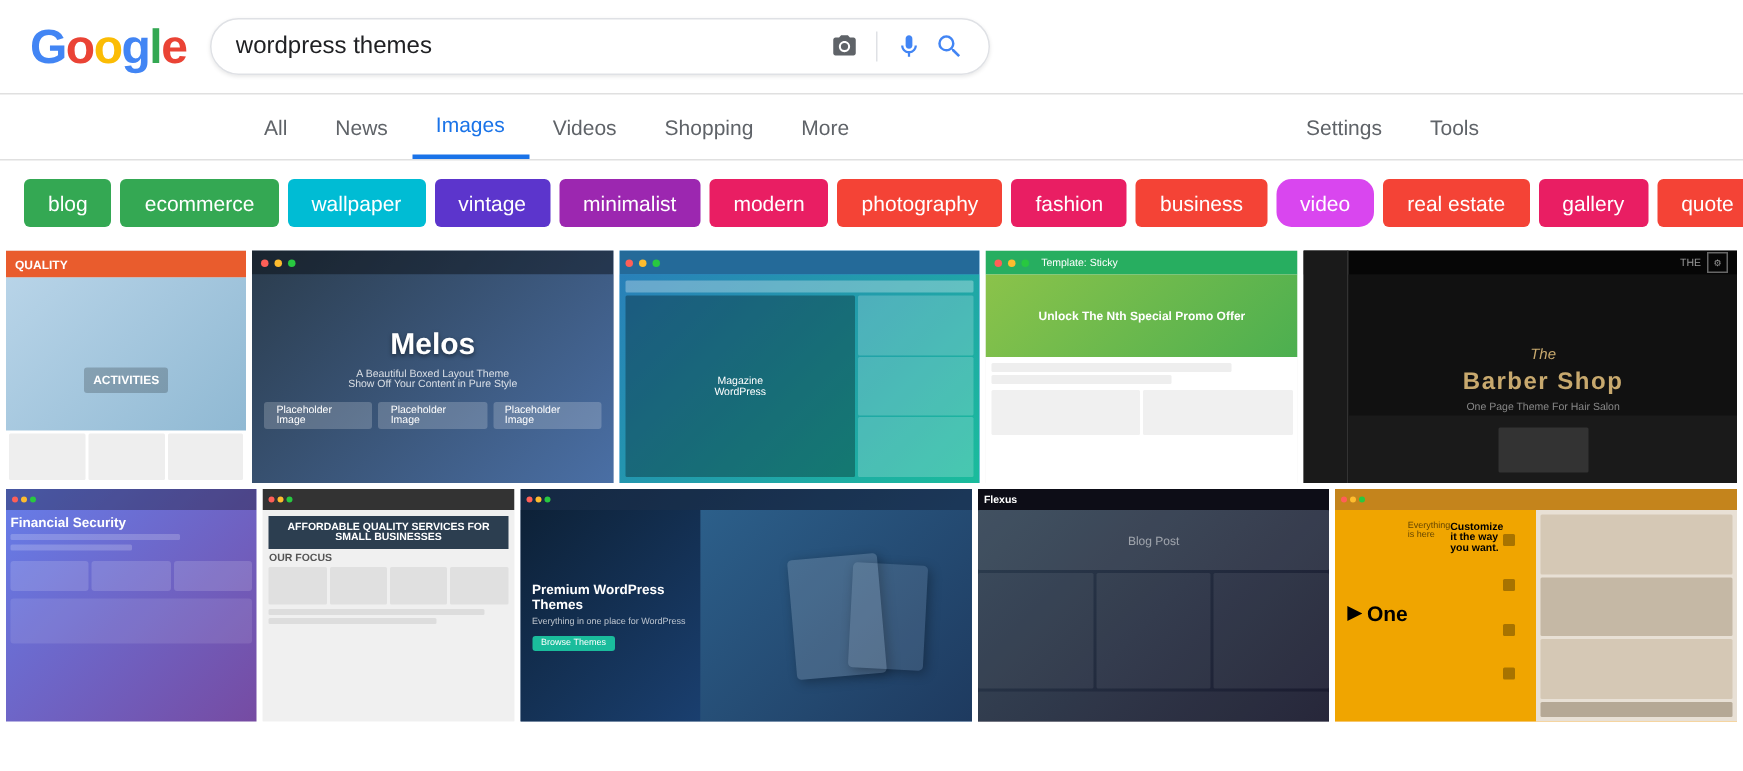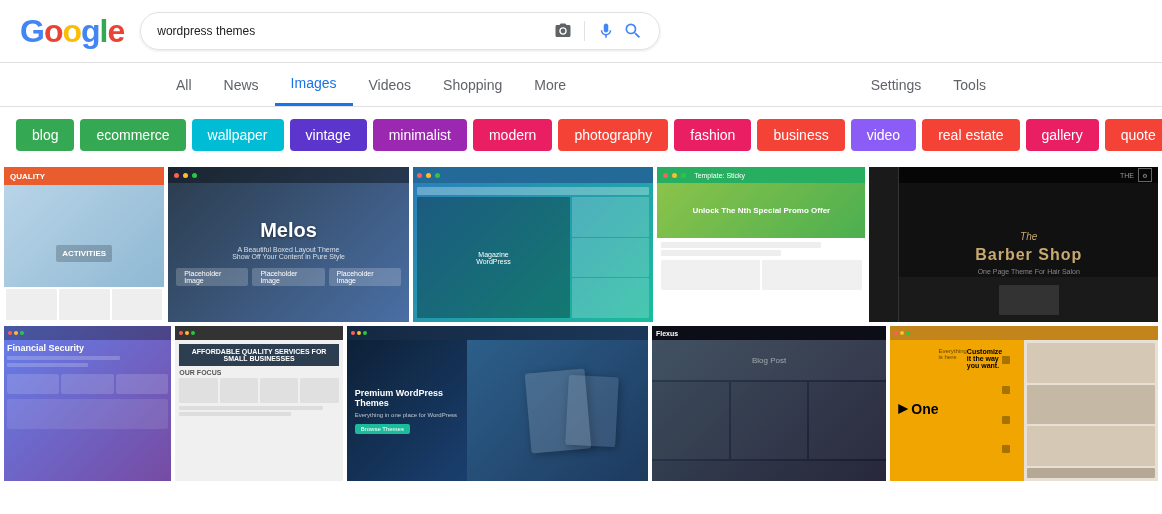--- a/index.html
+++ b/index.html
@@ -33,21 +33,21 @@
       border: 1px solid #dfe1e5;
       border-radius: 24px;
       padding: 8px 16px;
       flex: 0 0 520px;
       gap: 8px;
       box-shadow: 0 1px 3px rgba(0,0,0,0.1);
     }
     .search-input {
       border: none;
       outline: none;
-      font-size: 12px;
+      font-size: 16px;
       flex: 1;
       color: #202124;
     }
     .search-icon-camera, .search-icon-mic, .search-icon-search {
       cursor: pointer;
       display: flex;
       align-items: center;
       justify-content: center;
     }
     .search-divider {
@@ -183,21 +183,21 @@
 <div class="filter-bar" id="filter-bar">
 <button class="filter-tag" style="background-color: rgb(52, 168, 83);">blog</button>
     <button class="filter-tag" style="background-color: rgb(52, 168, 83);">ecommerce</button>
     <button class="filter-tag" style="background-color: rgb(0, 188, 212);">wallpaper</button>
     <button class="filter-tag" style="background-color: rgb(92, 53, 204);">vintage</button>
     <button class="filter-tag" style="background-color: rgb(156, 39, 176);">minimalist</button>
     <button class="filter-tag" style="background-color: rgb(233, 30, 99);">modern</button>
     <button class="filter-tag" style="background-color: rgb(244, 67, 54);">photography</button>
     <button class="filter-tag" style="background-color: rgb(233, 30, 99);">fashion</button>
     <button class="filter-tag" style="background-color: rgb(244, 67, 54);">business</button>
-    <button class="filter-tag" style="background-color: #8b5cf6;">video</button>
+    <button class="filter-tag" style="background-color: #d946ef; border-radius: 10px;">video</button>
     <button class="filter-tag" style="background-color: rgb(244, 67, 54);">real estate</button>
     <button class="filter-tag" style="background-color: rgb(233, 30, 99);">gallery</button>
     <button class="filter-tag" style="background-color: rgb(244, 67, 54);">quote</button>
   </div>
 
 <div class="image-grid">
 
   <div class="image-row row1">
 
     <div class="image-tile" style="flex:1; background: linear-gradient(160deg,#e8f4f8,#c5dde8);">

